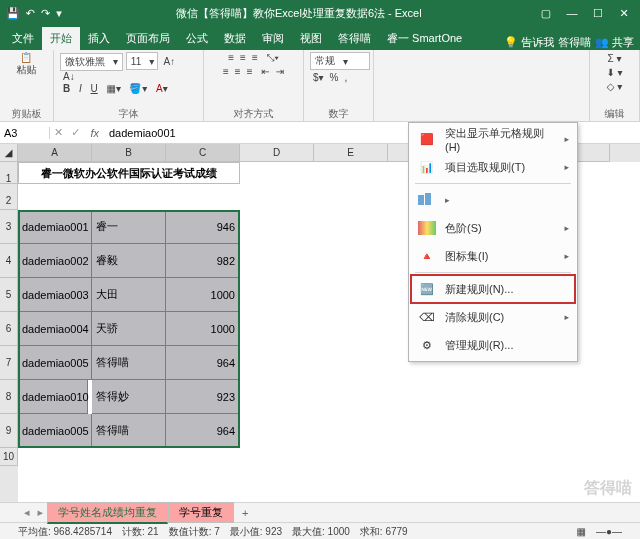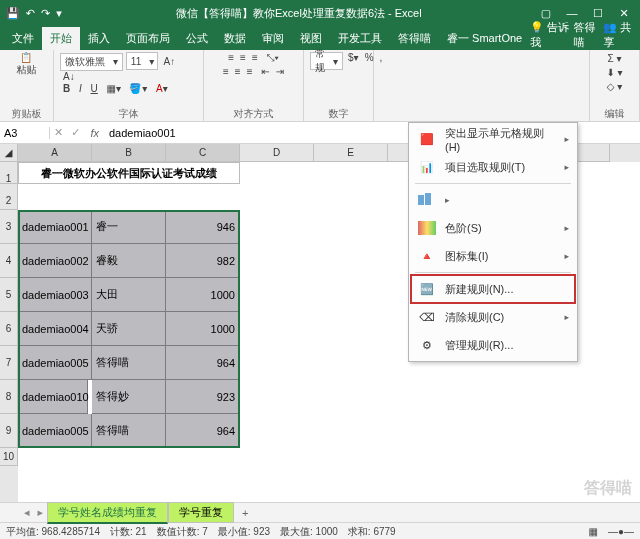--- a/index.html
+++ b/index.html
@@ -35,24 +35,24 @@
   .rh.r1 { height: 22px; }
   .rh.r2 { height: 26px; }
   .gridwrap { flex: 1; overflow: hidden; position: relative; }
   .grid { position: relative; }
   .titlecell { position: absolute; left: 0; top: 0; width: 222px; height: 22px; background: #fff; border: 1px solid #bcbcc0; display: flex; align-items: center; justify-content: center; font-weight: bold; font-size: 11px; }
   .hdrcell { position: absolute; height: 26px; background: #000; color: #fff; display: flex; align-items: center; justify-content: center; font-size: 11px; border-bottom:1px solid #444;margin-top:44px;}
   .datacell { position: absolute; height: 34px; background: #bcbcc0; border-bottom: 1px solid #7a7a80; border-right: 1px solid #7a7a80; display: flex; align-items: center; padding: 0 4px; font-size: 11px; }
   .datacell.num { justify-content: flex-end; }
   .selection { position: absolute; border: 2px solid #217346; pointer-events: none; }
   .sheet-tabs { height: 20px; background: #f3f3f3; border-top: 1px solid #d4d4d4; display: flex; align-items: center; font-size: 11px; padding-left: 20px; gap: 0; }
-  .sheet-tabs .st { padding: 2px 10px; border: 1px solid #c0c0c0; background: #bef264; cursor: pointer; }
+  .sheet-tabs .st { padding: 2px 10px; border: 1px solid #c0c0c0; background: #fca5a5; cursor: pointer; }
   .sheet-tabs .st.active { border-bottom: 2px solid #217346; color: #217346; }
   .sheet-tabs .plus { padding: 0 8px; color: #666; cursor: pointer;}
-  .statusbar { height: 18px; background: #f3f3f3; border-top: 1px solid #d4d4d4; font-size: 10px; color: #444; display: flex; align-items: center; padding: 0 6px; gap: 10px; }
+  .statusbar { height: 18px; background: #f3f3f3; border-top: 1px solid #d4d4d4; font-size: 10px; color: #444; display: flex; align-items: center; padding: 0 18px; gap: 10px; }
   .statusbar .sp { flex: 1; }
   .menu { position: absolute; left: 408px; top: 72px; width: 170px; background: #fcfcfc; border: 1px solid #b5b5b5; box-shadow: 2px 2px 4px rgba(0,0,0,.2); z-index: 50; padding: 2px; }
   .menu .mi { display: flex; align-items: center; height: 28px; padding: 0 6px; gap: 8px; font-size: 11px; color: #333; cursor: pointer; }
   .menu .mi .mico { width: 20px; height: 16px; display: flex; align-items: center; justify-content: center; }
   .menu .mi .txt { flex: 1; }
   .menu .mi .arr { color: #666; font-size: 9px;}
   .menu .sep { height: 1px; background: #d4d4d4; margin: 2px 4px; }
   .menu .mi.hl { outline: 2px solid #c83232; outline-offset: -1px; }
   .mico svg { width: 18px; height: 14px; }
   .watermark { position:absolute; right:8px; bottom:40px; opacity:.25; font-size:16px; font-weight:bold; color:#555;}
@@ -78,21 +78,20 @@
 
 <div class="tabs">
   <div class="tab">文件</div>
   <div class="tab active">开始</div>
   <div class="tab">插入</div>
   <div class="tab">页面布局</div>
   <div class="tab">公式</div>
   <div class="tab">数据</div>
   <div class="tab">审阅</div>
   <div class="tab">视图</div>
-  <div class="tab">开发工具</div>
   <div class="tab">答得喵</div>
   <div class="tab">睿一 SmartOne</div>
   <div class="spacer"></div>
   <div class="right">
     <span>💡 <span>告诉我</span></span>
     <span>答得喵</span>
     <span>👥 <span>共享</span></span>
   </div>
 </div>
 
@@ -129,21 +128,21 @@
     <div class="gl">字体</div>
   </div>
   <div class="group" style="width:100px">
     <div class="gc" style="flex-direction:column;gap:2px">
       <div><span class="btn">≡</span><span class="btn">≡</span><span class="btn">≡</span> <span class="btn">⤡▾</span></div>
       <div><span class="btn">≡</span><span class="btn">≡</span><span class="btn">≡</span> <span class="btn">⇤</span><span class="btn">⇥</span></div>
     </div>
     <div class="gl">对齐方式</div>
   </div>
   <div class="group" style="width:70px">
-    <div class="gc" style="flex-direction:row;gap:2px;align-items:flex-start">
+    <div class="gc" style="flex-direction:column;gap:2px;align-items:flex-start">
       <span class="fontbox" style="width:60px">
           <span>常规</span>
           <span>▾</span>
         </span>
       <div><span class="btn">$▾</span><span class="btn">%</span><span class="btn">,</span></div>
     </div>
     <div class="gl">数字</div>
   </div>
   <div class="group" style="flex:1;position:relative">
 

